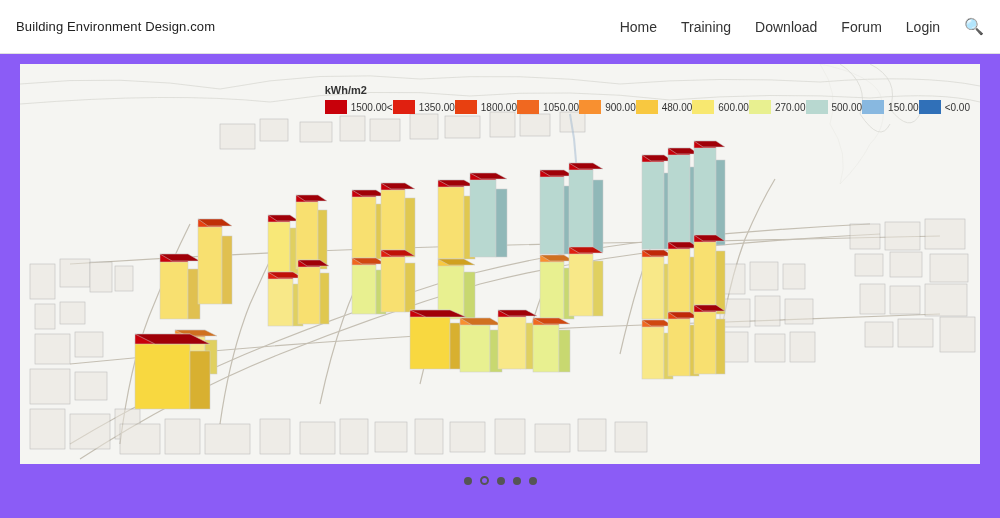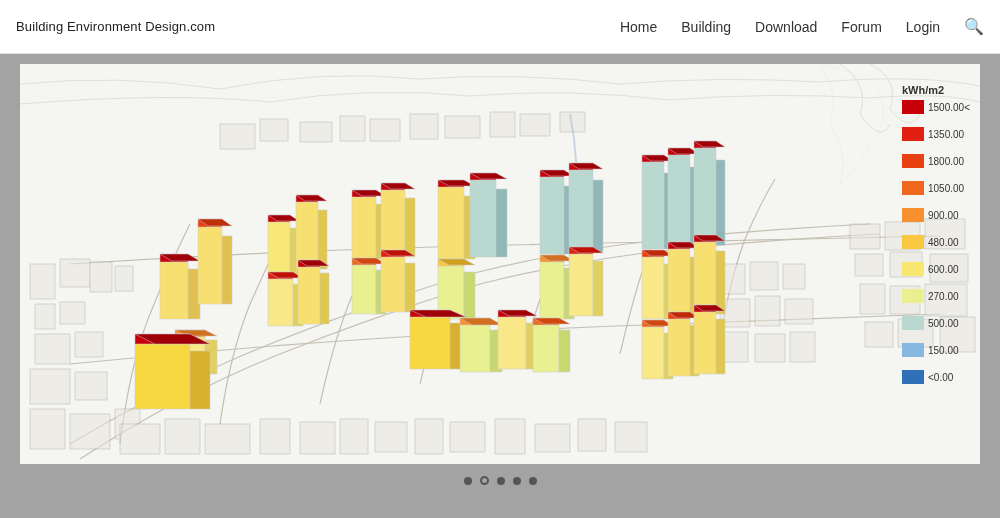--- a/index.html
+++ b/index.html
@@ -34,21 +34,21 @@
       font-size: 16px;
       color: #333;
       cursor: pointer;
     }
 
     
     main {
       position: relative;
       width: 1000px;
       height: calc(518px - 54px);
-      background: #a3a3a3;
+      background: #8b5cf6;
       display: flex;
       flex-direction: column;
       align-items: center;
     }
 
     
     .viz-container {
       position: relative;
       width: 960px;
       height: 400px;
@@ -76,22 +76,21 @@
       color: #333;
     }
     .legend-title {
       font-size: 11px;
       font-weight: bold;
       margin-bottom: 4px;
       color: #333;
     }
     .legend-bar {
       display: flex;
-      flex-direction: column;
-      gap: 12px;
+      gap: 0;
     }
     .legend-item {
       display: flex;
       align-items: center;
       gap: 4px;
       margin-bottom: 1px;
     }
     .legend-color {
       width: 22px;
       height: 14px;
@@ -131,21 +130,21 @@
       width: 100%; height: 100%;
     }
   </style>
 </head>
 <body>
 
 <header>
   <span class="site-title">Building Environment Design.com</span>
   <nav>
     <a href="#">Home</a>
-    <a href="#">Building</a>
+    <a href="#">Training</a>
     <a href="#">Download</a>
     <a href="#">Forum</a>
     <a href="#">Login</a>
     <span class="search-icon">🔍</span>
   </nav>
 </header>
 
 <main>
 
   <div class="viz-container">

